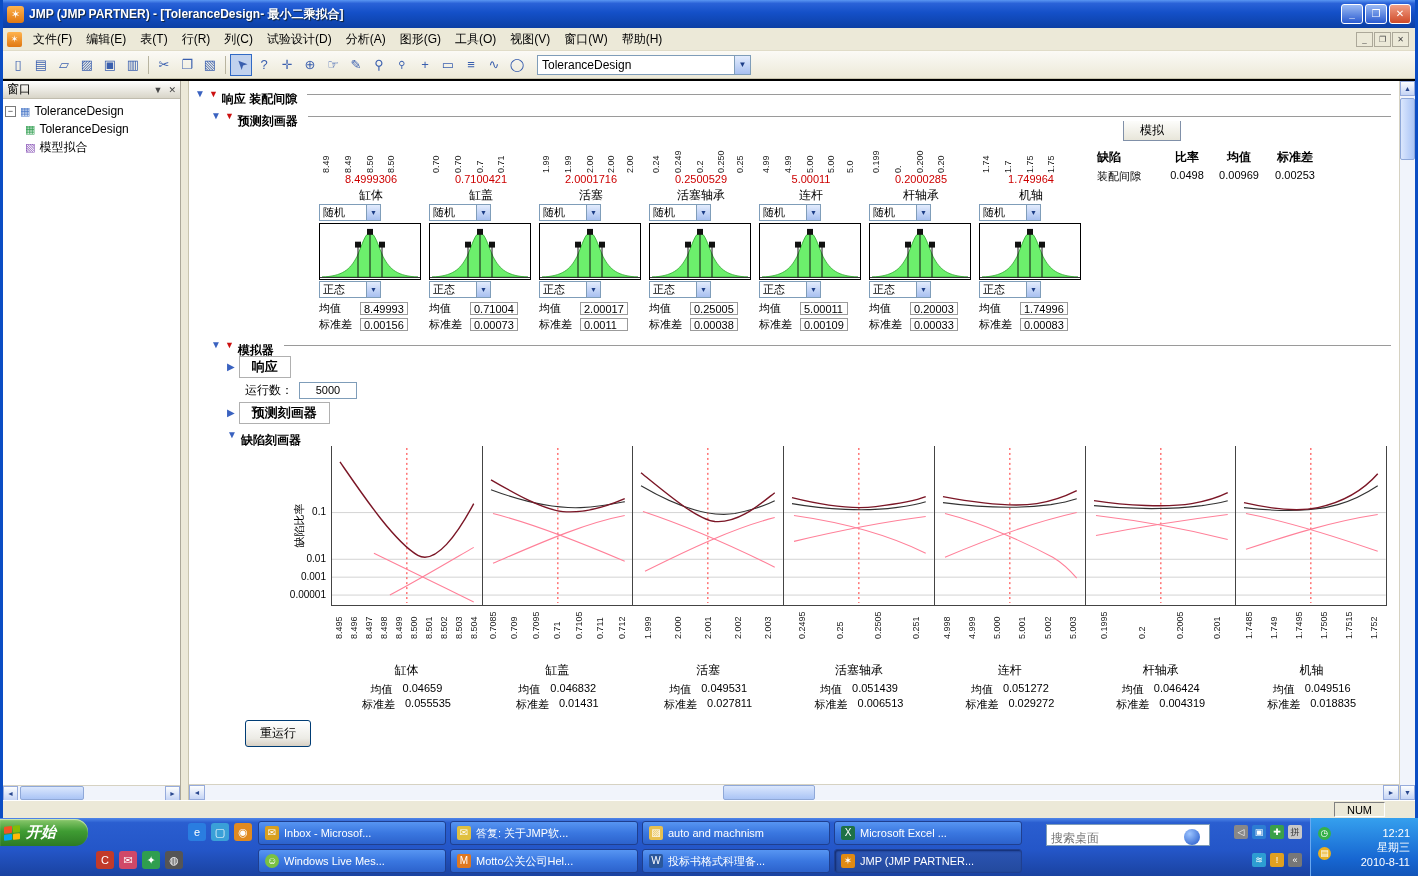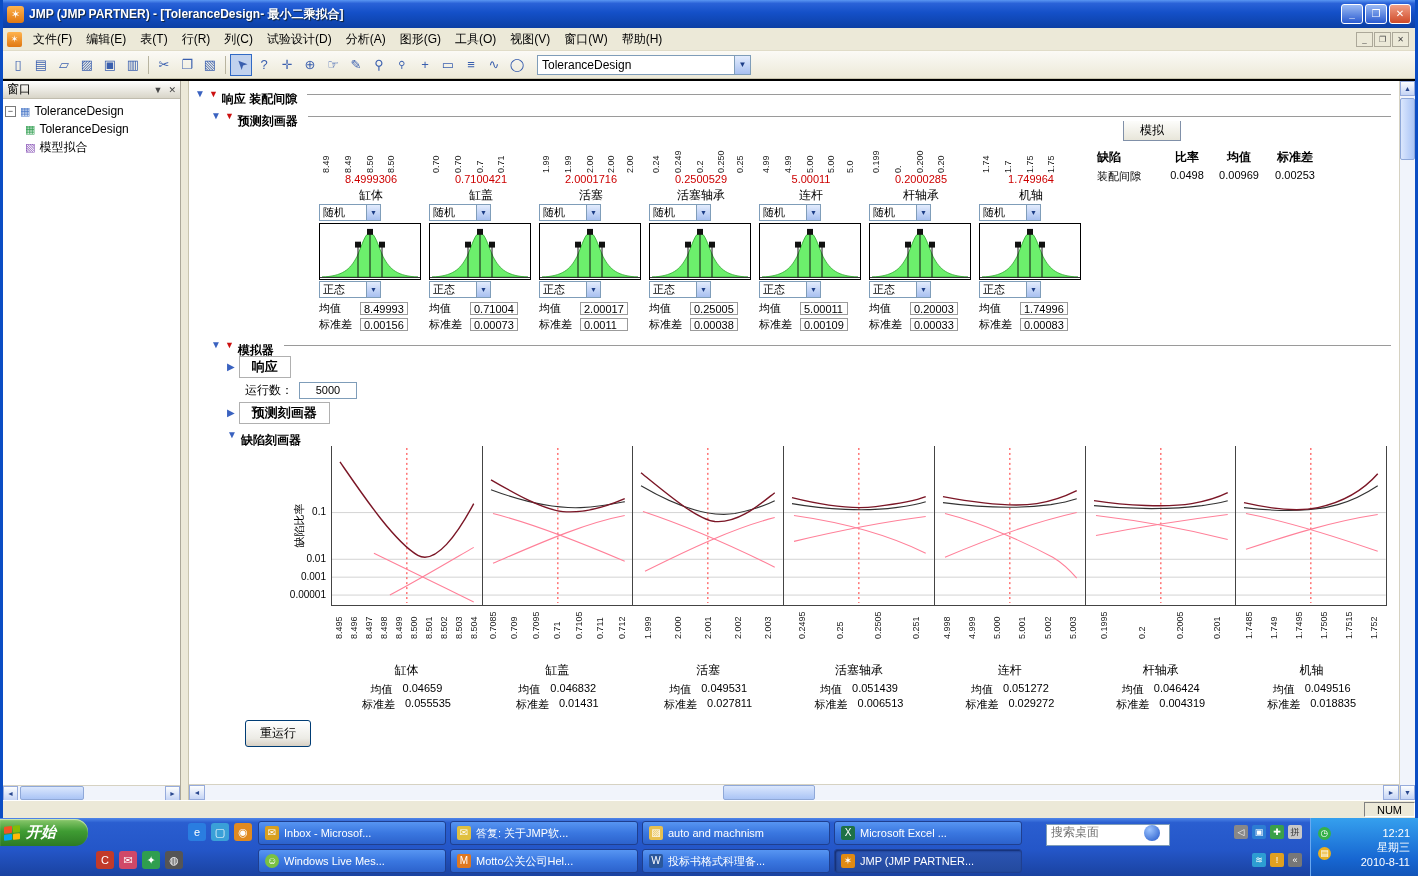--- a/index.html
+++ b/index.html
@@ -114,41 +114,41 @@
   .xtrow { display:flex; margin:0 12px 0 142px; height:56px; }
   .xticks { flex:1; display:flex; justify-content:space-around; align-items:center; }
   .xticks .xt { display:inline-block; transform:rotate(-90deg); font-size:9px; white-space:nowrap; width:10px; text-align:center; color:#222; }
   .dstats { display:flex; margin:0 12px 0 142px; }
   .pstat { flex:1; text-align:center; }
   .psname { font-size:12px; margin-bottom:3px; }
   .psline { font-size:11px; display:flex; justify-content:center; gap:10px; height:15px; }
   .rerun { margin:8px 0 0 56px; border:1px solid #003c74; border-radius:3px; background:linear-gradient(#ffffff,#ecebe5 70%,#d8d0c4); padding:4px 14px; font-size:12px; }
 
   
-  .statusbar { height:18px; background:#ece9d8; border-top:1px solid #fff; display:flex; justify-content:flex-end; align-items:center; }
+  .statusbar { height:18px; background:#ece9d8; border-top:1px solid #fff; display:flex; justify-content:flex-end; align-items:center; padding-right:30px; }
   .numbox { border:1px solid; border-color:#808080 #fff #fff #808080; padding:0 12px; font-size:11px; height:15px; line-height:14px; }
 
   
   .taskbar { height:58px; background:linear-gradient(180deg,#4f86e8 0%,#2a5ed0 8%,#2456c8 55%,#1a42a0 100%); position:relative; flex:none; }
   .start { position:absolute; left:0; top:1px; width:88px; height:27px; border-radius:0 13px 13px 0;
            background:linear-gradient(#8cc96e,#3f9c33 45%,#2c7a24); color:#fff; font-weight:bold; font-style:italic; font-size:15px;
            display:flex; align-items:center; gap:6px; padding-left:4px; box-shadow:inset 0 1px 1px #cfe8b8; }
   .flag { width:16px; height:14px; display:grid; grid-template-columns:1fr 1fr; grid-template-rows:1fr 1fr; gap:1px; transform:skewY(-6deg); }
   .flag i { border-radius:1px; }
   .flag .f1{background:#f35325} .flag .f2{background:#81bc06} .flag .f3{background:#05a6f0} .flag .f4{background:#ffba08}
   .ql { position:absolute; display:flex; gap:5px; }
   .ql1 { left:188px; top:5px; } .ql2 { left:96px; top:33px; }
   .qli { width:18px; height:18px; border-radius:3px; font-size:11px; color:#fff; text-align:center; line-height:18px; }
   .tbtns { position:absolute; left:258px; display:flex; gap:4px; }
   .tb1 { top:3px; } .tb2 { top:31px; }
   .tbtn { width:188px; height:24px; background:linear-gradient(#5795f2,#3a77e0 50%,#2c62cc); border:1px solid #1f3f8f; border-radius:3px;
           color:#fff; font-size:11px; display:flex; align-items:center; gap:5px; padding:0 6px; white-space:nowrap; overflow:hidden; }
   .tbtn.pressed { background:linear-gradient(#2c55b4,#234a9e); box-shadow:inset 1px 1px 2px #11296a; }
   .tico { width:14px; height:14px; border-radius:2px; flex:none; font-size:10px; line-height:14px; text-align:center; color:#fff; }
-  .search { position:absolute; left:1046px; top:6px; width:124px; height:22px; background:#fff; border:1px solid #7f9db9; display:flex; align-items:flex-start; padding-right:9px; }
+  .search { position:absolute; left:1046px; top:6px; width:164px; height:22px; background:#fff; border:1px solid #7f9db9; display:flex; align-items:flex-end; padding-right:9px; }
   .search input { flex:1; border:none; outline:none; font-size:12px; padding:0 4px; min-width:0; }
   .sglass { width:16px; height:16px; border-radius:50%; background:radial-gradient(circle at 35% 30%,#9cc4ff,#1f55c8); flex:none; }
   .tray { position:absolute; display:flex; gap:4px; }
   .tray1 { right:116px; top:7px; } .tray2 { right:116px; top:35px; }
   .tryi { width:14px; height:14px; border-radius:2px; font-size:9px; line-height:14px; text-align:center; color:#fff; }
   .clock { position:absolute; right:0; top:0; width:108px; height:58px; background:linear-gradient(180deg,#35a0ee,#1767d2 70%,#1255b8);
            border-left:1px solid #6aa8f0; color:#fff; font-size:11px; display:flex; flex-direction:column; justify-content:center; align-items:flex-end; padding-right:8px; gap:1px; }
   .clockicons { position:absolute; left:7px; top:9px; display:flex; flex-direction:column; gap:7px; }
   .cico { width:13px; height:13px; border-radius:50%; font-size:9px; line-height:13px; text-align:center; color:#fff; }
 

